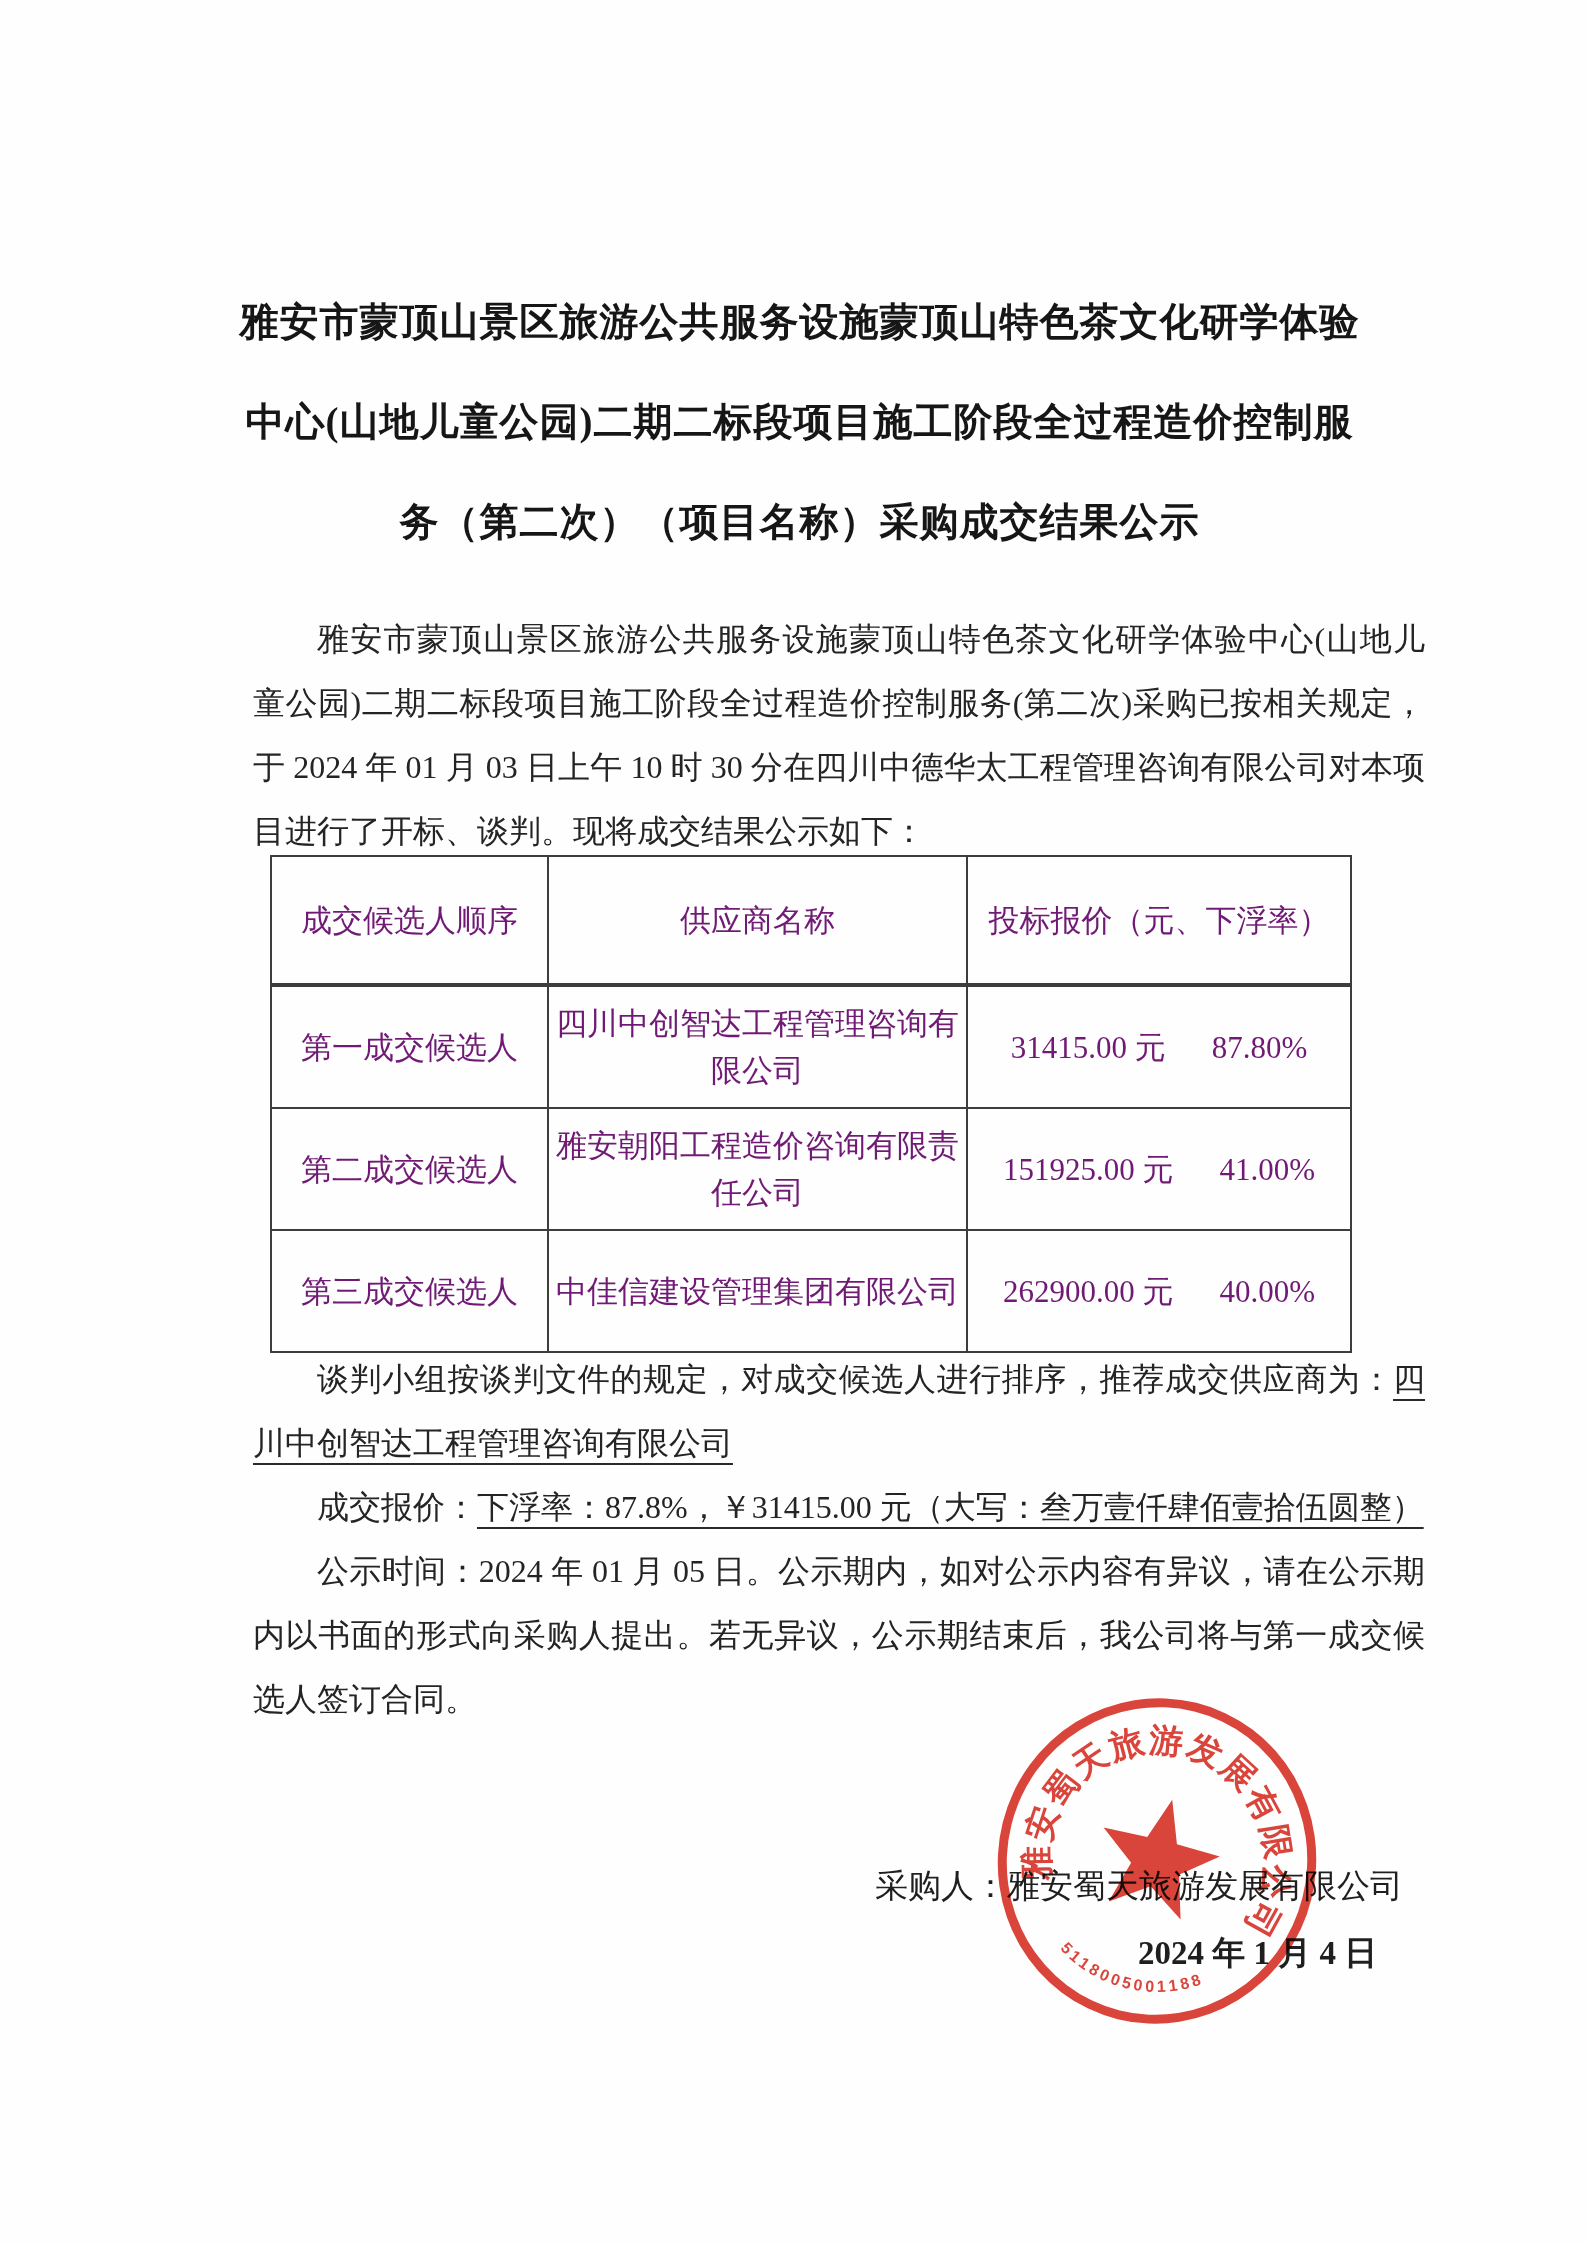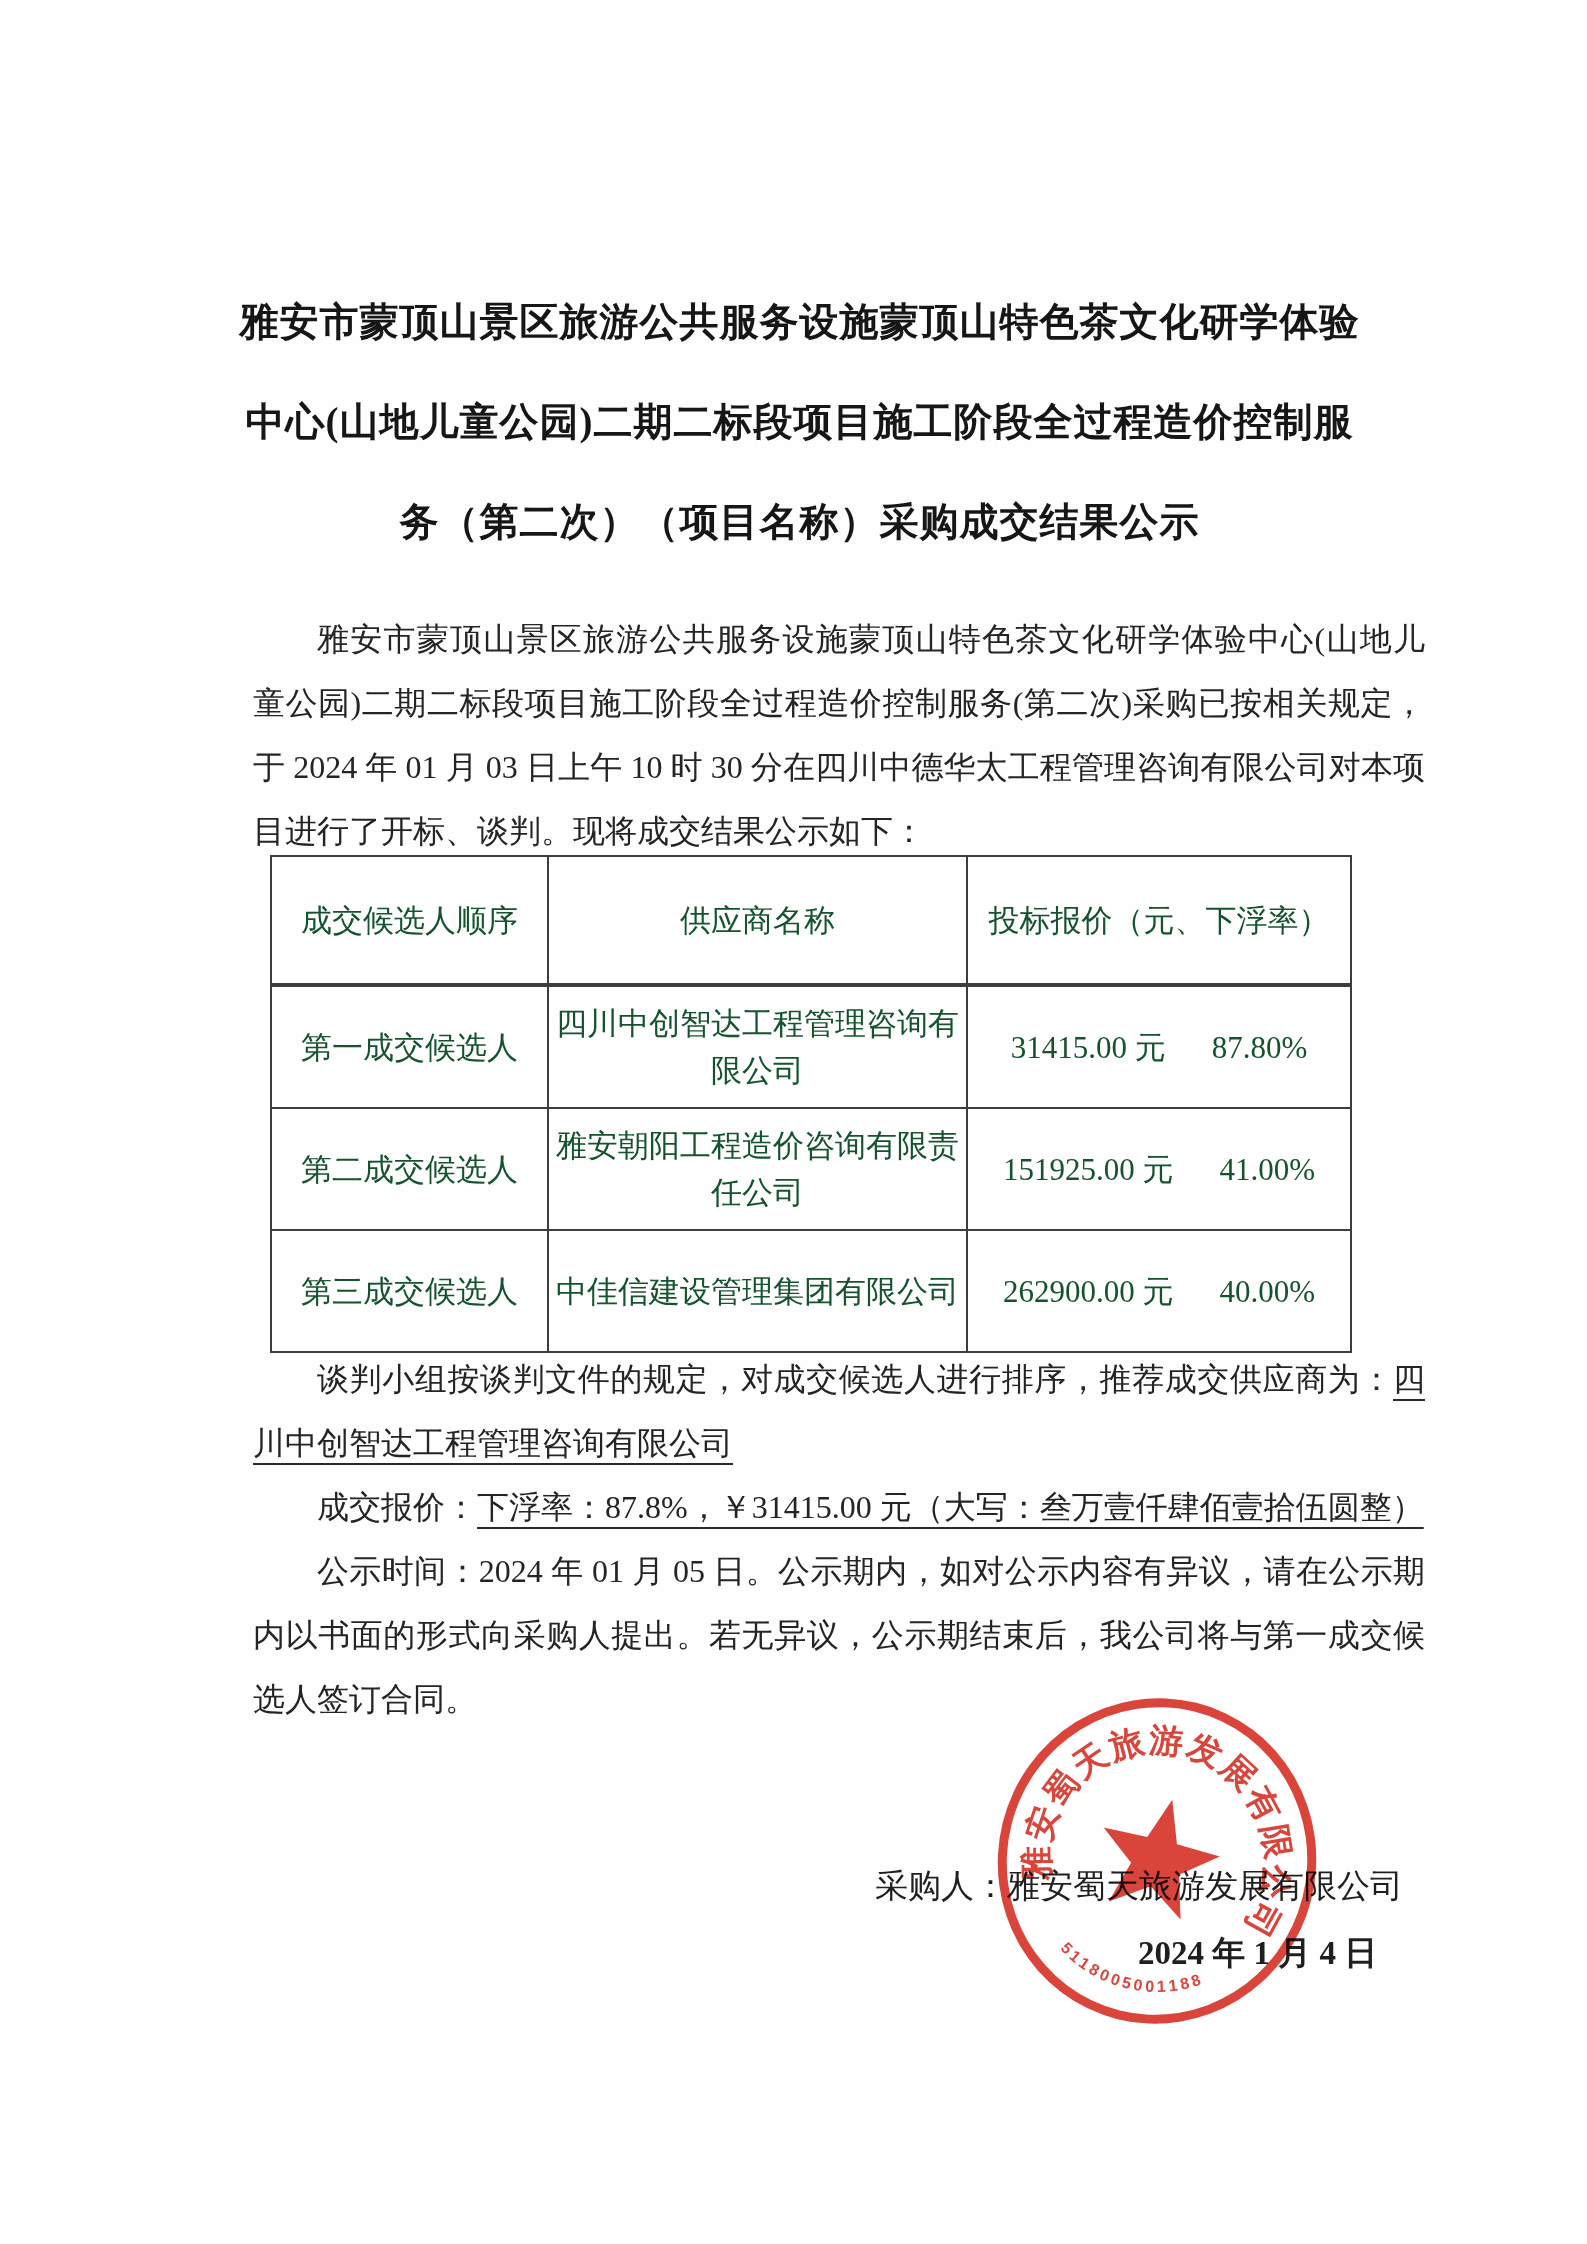--- a/index.html
+++ b/index.html
@@ -26,21 +26,21 @@
   .indent { text-indent:64px; }
   .ul {
     text-decoration:underline;
     text-decoration-thickness:2px;
     text-underline-offset:9px;
     text-decoration-color:#2a2a2a;
   }
   .table-wrap { position:absolute; left:270px; top:855px; width:1080px; }
   table.result {
     border-collapse:collapse; width:100%; table-layout:fixed;
-    font-size:31px; color:#14532d;
+    font-size:31px; color:#701a75;
   }
   table.result th, table.result td {
     border:2px solid #3d3d3d;
     text-align:center; vertical-align:middle;
     font-weight:normal; padding:0; line-height:47px;
   }
   table.result thead th { height:126px; border-bottom-width:4px; }
   table.result tbody td { height:120px; }
   .price-cell { display:flex; justify-content:center; align-items:flex-start; gap:46px; }
   .sign-line { position:absolute; left:875px; top:1864px; font-size:33px; line-height:44px; color:#1f1f1f; }

